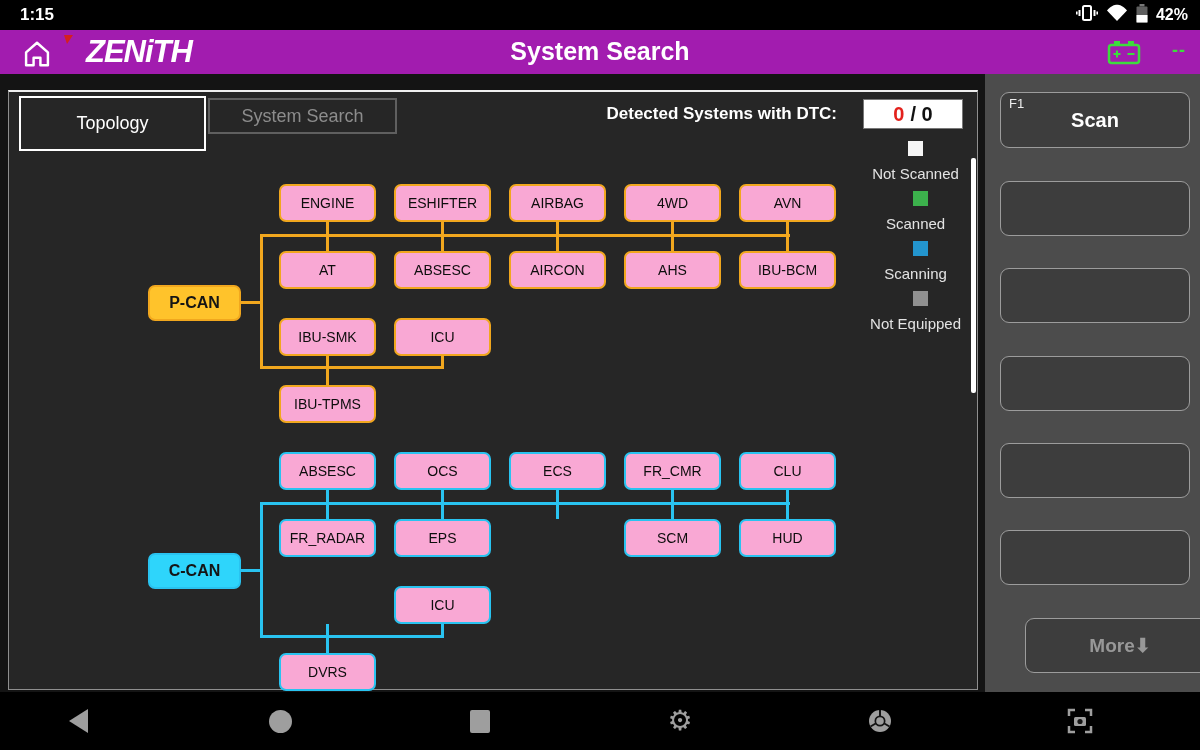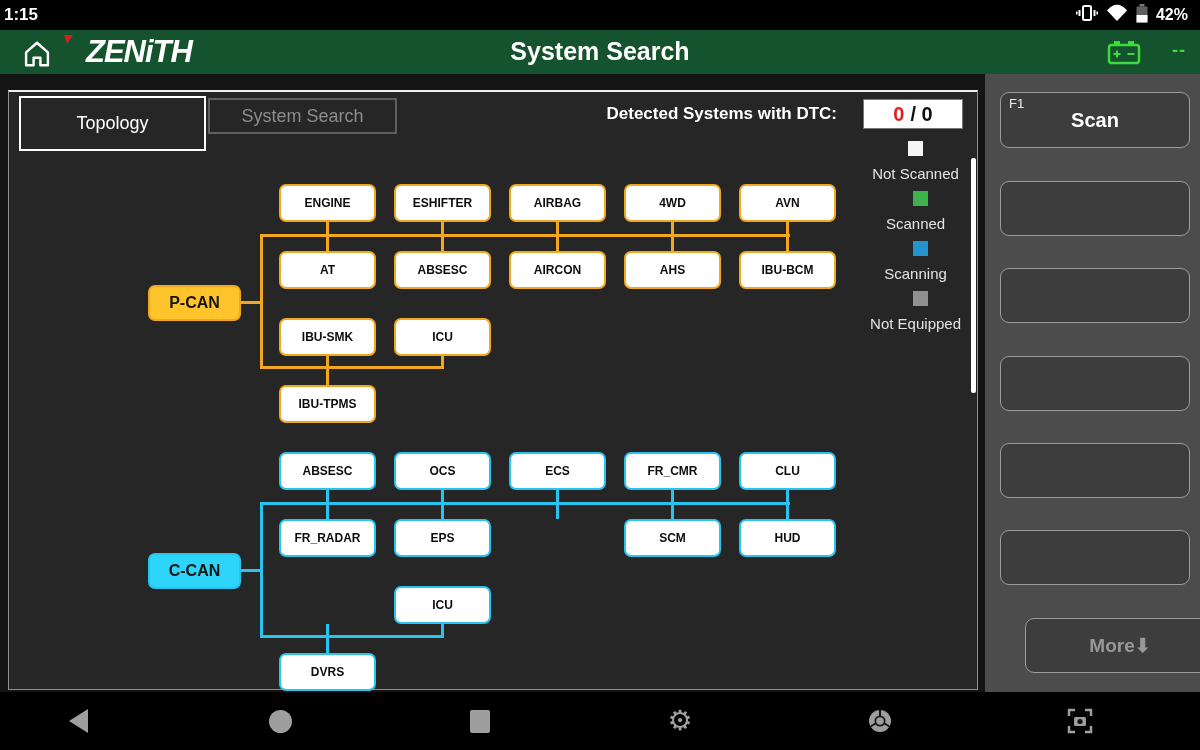--- a/index.html
+++ b/index.html
@@ -3,26 +3,26 @@
 <meta charset="utf-8">
 <style>
   * { margin:0; padding:0; box-sizing:border-box; }
   body { width:1200px; height:750px; overflow:hidden; background:#000;
          font-family:"Liberation Sans", sans-serif; }
   .screen { position:relative; width:1200px; height:750px; background:#141414; }
 
   
   .statusbar { position:absolute; left:0; top:0; width:1200px; height:30px; background:#000;
                display:flex; align-items:center; color:#fff; }
-  .sb-time { margin-left:4px; font-size:17px; font-weight:bold;text-align:center; }
+  .sb-time { margin-left:20px; font-size:17px; font-weight:bold;text-align:center; }
   .sb-right { position:absolute; right:12px; top:0; height:30px; display:flex; align-items:center; gap:8px; }
   .sb-pct { font-size:16px; font-weight:bold; }
 
   
-  .header { position:absolute; left:0; top:30px; width:1200px; height:44px; background:#14532d; }
+  .header { position:absolute; left:0; top:30px; width:1200px; height:44px; background:#a21caf; }
   .home-btn { position:absolute; left:18px; top:7px; width:38px; height:32px; display:flex; align-items:center; justify-content:center; }
   .logo { position:absolute; left:86px; top:4px; font-size:31px; font-weight:800; font-style:italic;
           letter-spacing:-1px; color:#fff; }
   .logo-tri { position:absolute; left:64px; top:5px; width:0; height:0;
               border-top:9px solid #d42020; border-left:3px solid transparent; border-right:6px solid transparent; }
   .hdr-title { position:absolute; left:50%; top:7px; transform:translateX(-50%);
                font-size:25px; font-weight:bold; color:#fff; }
   .hdr-batt { position:absolute; right:58px; top:8px; }
   .hdr-batt-txt { position:absolute; right:14px; top:10px; color:#3ddc3d; font-size:18px; font-weight:bold; letter-spacing:1px; }
 
@@ -43,23 +43,23 @@
   .dtc-count { color:#e3211c; }
   .dtc-total { color:#111; }
 
   .legend { position:absolute; right:16px; top:49px; display:flex; align-items:center; gap:9px;
             font-size:15px; color:#e3e3e3;flex-direction:column; }
   .lg-sq { width:15px; height:15px; display:inline-block; margin-left:9px; }
 
   .scrollbar { position:absolute; right:1px; top:66px; width:5px; height:235px; background:#fff; border-radius:2px; }
 
   
-  .ecu { position:absolute; width:97px; height:38px; background:#ffffff; border-radius:7px;
+  .ecu { position:absolute; width:97px; height:38px; background:#f9a8d4; border-radius:7px;
          display:flex; align-items:center; justify-content:center;
-         font-weight:bold; font-size:12px; color:#0d0d0d; }
+         font-weight:normal; font-size:14px; color:#0d0d0d; }
   .ecu.p { border:2px solid #f1a71e; }
   .ecu.c { border:2px solid #29c3f0; }
   .canlbl { position:absolute; width:93px; height:36px; border-radius:7px; display:flex;
             align-items:center; justify-content:center; font-weight:bold; font-size:16px; color:#151515; }
   .canlbl.p { background:#ffc32b; border:2px solid #f1a71e; }
   .canlbl.c { background:#2ed5fb; border:2px solid #29c3f0; }
   .ln { position:absolute; }
   .ln.p { background:#f1a71e; }
   .ln.c { background:#29c3f0; }
 

